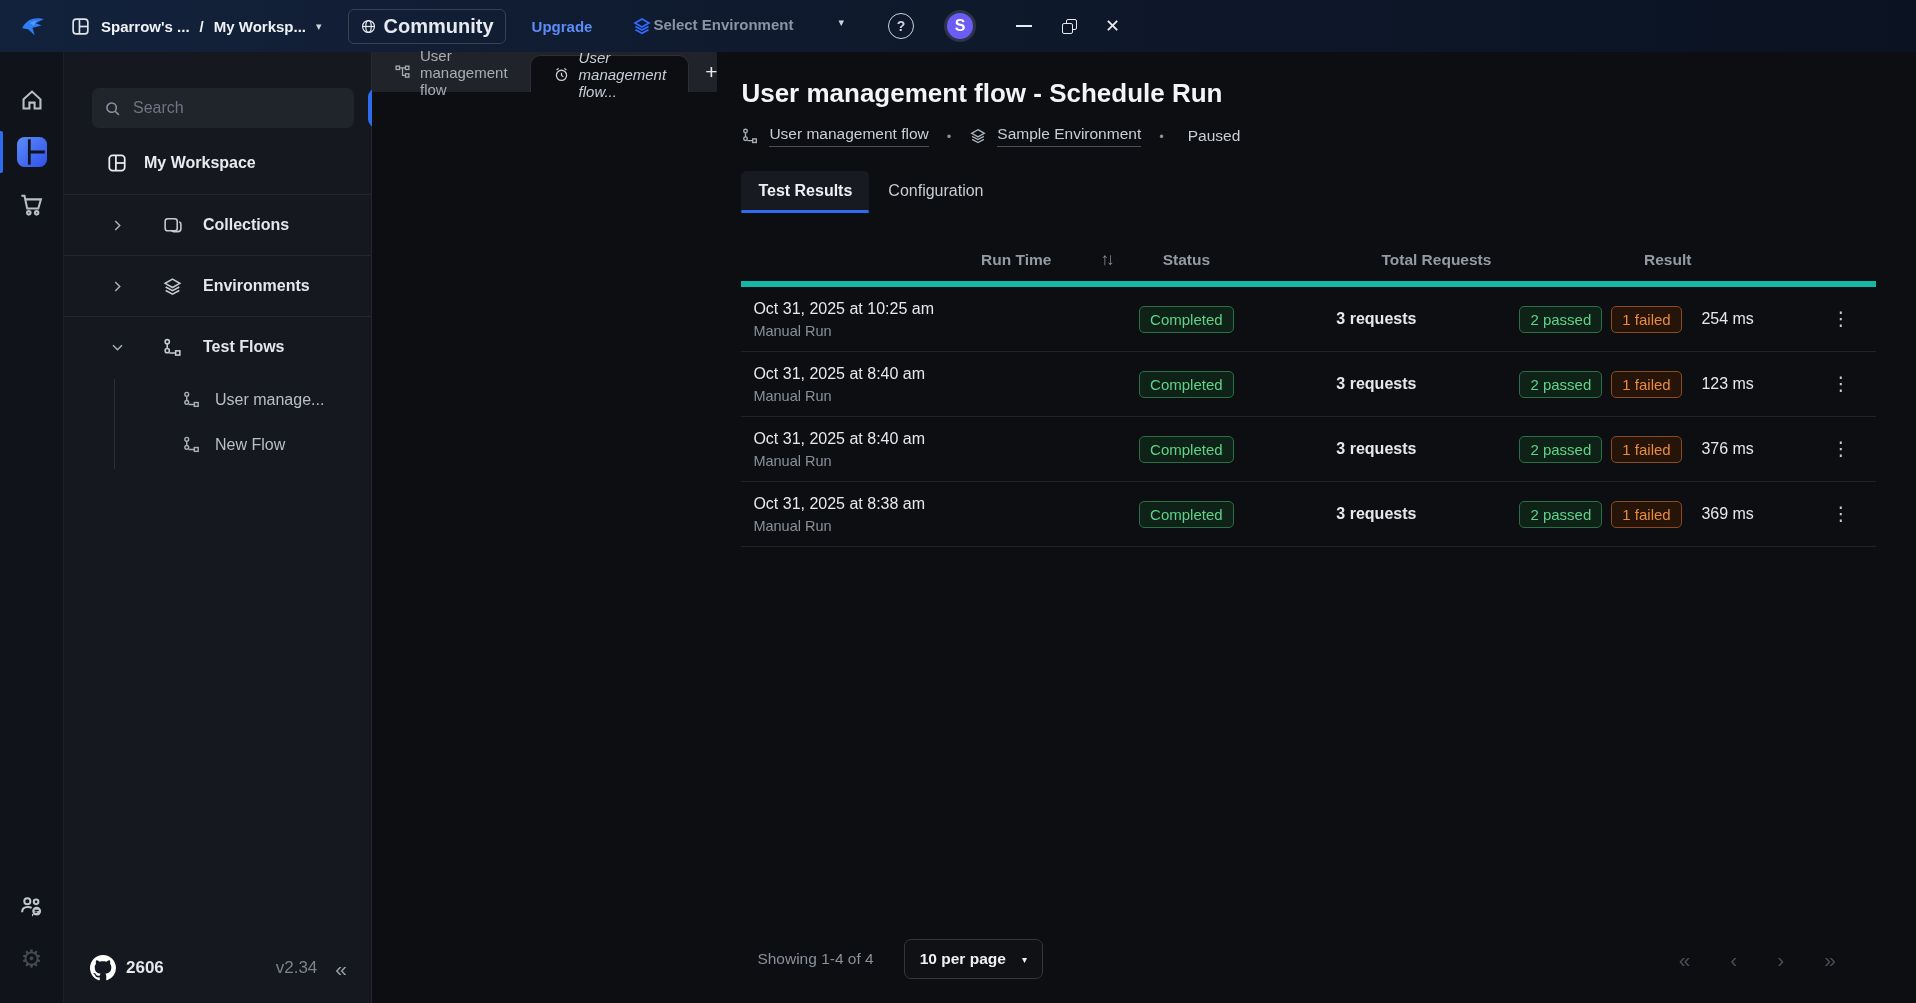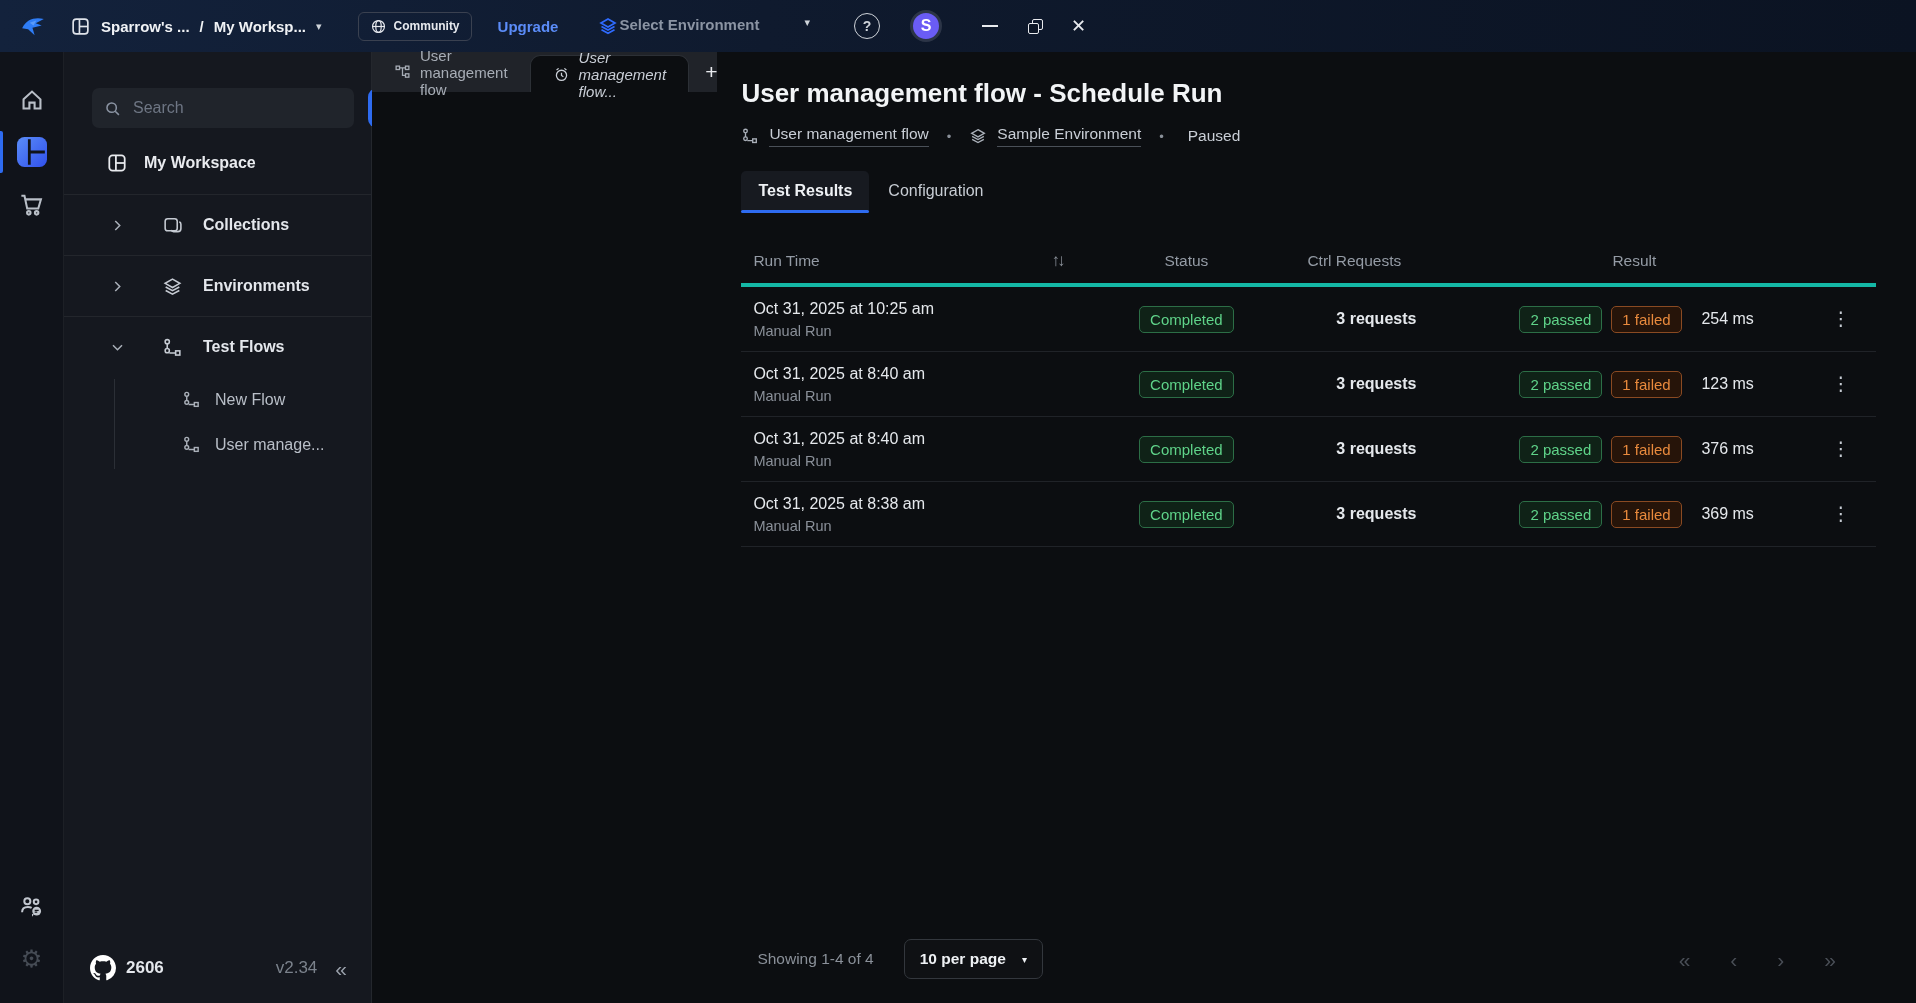--- a/index.html
+++ b/index.html
@@ -10,23 +10,23 @@
 
   
   .topbar { height:52px; flex:0 0 52px; display:flex; align-items:center;
             background:linear-gradient(90deg,#13223c 0%,#0f1a2e 40%,#0b1322 100%); }
   .logo { margin-left:20px; display:flex; }
   .ws-group { margin-left:24px; display:flex; align-items:center; gap:10px; cursor:default; }
   .ws-icon { color:#dfe3ea; display:flex; }
   .ws-name { font-size:15px; font-weight:700; color:#f0f2f5; }
   .ws-sep { font-size:15px; font-weight:700; color:#f0f2f5; }
   .caret { color:#cfd4da; font-size:11px; }
-  .community { margin-left:36px; display:flex; align-items:center; gap:7px;
+  .community { margin-left:26px; display:flex; align-items:center; gap:7px;
                border:1px solid #3a4150; border-radius:6px; padding:5px 11px;
-               font-size:12px; font-weight:700; color:#e6e9ee; }
+               font-size:20px; font-weight:700; color:#e6e9ee; }
   .upgrade { margin-left:26px; font-size:15px; font-weight:700; color:#5b8cf8; cursor:pointer; }
   .search-box { margin-left:218px; width:256px; height:34px; display:flex; align-items:center;
                 background:#151c2b; border:1px solid #313a4a; border-radius:8px; padding:0 6px 0 12px; }
   .search-box input { flex:1; min-width:0; background:transparent; border:none; outline:none;
                       color:#dfe3ea; font-size:15px; font-family:inherit; margin-left:9px; }
   .search-box input::placeholder { color:#76808f; }
   .key-badge { background:#272e3e; color:#dfe3ea; font-size:13px; font-weight:600;
                border-radius:4px; padding:3px 8px; margin-left:6px; }
   .env-select { margin-left:40px; display:flex; align-items:flex-start; gap:1px; cursor:pointer; }
   .env-select .env-label { font-size:15px; font-weight:600; color:#8b94a3; }
@@ -124,21 +124,21 @@
   .subtabs { margin-top:24px; display:flex; align-items:flex-end; gap:2px; }
   .subtab { padding:11px 17px; font-size:16px; color:#c7ccd3; cursor:pointer; }
   .subtab.active { background:#171a20; border-radius:5px 5px 0 0; color:#eef1f4; font-weight:600;
                    position:relative; }
   .subtab.active::after { content:""; position:absolute; left:0; right:0; bottom:-2px; height:3px;
                           background:#2e6bf0; border-radius:2px; }
 
   
   .table { margin-top:28px; }
   .tgrid { display:grid; grid-template-columns:310px 60px 150px 230px 200px 120px 1fr; align-items:center; }
-  .thead { height:48px; border-bottom:4px solid #14b8a6; color:#949ba5; font-size:15.5px; font-weight:400; }
+  .thead { height:48px; border-bottom:6px solid #14b8a6; color:#949ba5; font-size:15.5px; font-weight:700;text-align:right; }
   .thead .hl { padding-left:12px; }
   .sort-glyphs { color:#8a9099; font-size:17px; letter-spacing:-3px; cursor:pointer; }
   .cell-center { display:flex; justify-content:center; }
   .pl46 { padding-left:46px; }
   .pl121 { padding-left:121px; }
   .trow { min-height:65px; border-bottom:1px solid #202328; }
   .time-cell { padding:11px 0 11px 12px; }
   .time-cell .t1 { font-size:16px; color:#e5e8ec; }
   .time-cell .t2 { font-size:14.5px; color:#8a9099; margin-top:5px; }
   .badge { display:inline-block; padding:4px 10px; border-radius:5px; font-size:15px; }
@@ -336,32 +336,32 @@
       <div class="flow-children">
         <div class="flow-child">
           <span>
             <svg width="19" height="19" viewBox="0 0 20 20" fill="none" stroke="#aab0b9" stroke-width="1.5">
                 <circle cx="5" cy="4.5" r="2"></circle>
                 <circle cx="5" cy="13" r="2"></circle>
                 <rect x="13" y="13.2" width="4" height="4"></rect>
                 <path d="M5 6.5 V11 M7 15.2 H13"></path>
               </svg>
           </span>
-          <span class="lbl">New Flow</span>
+          <span class="lbl">User manage...</span>
         </div>
         <div class="flow-child">
           <span>
             <svg width="19" height="19" viewBox="0 0 20 20" fill="none" stroke="#aab0b9" stroke-width="1.5">
                 <circle cx="5" cy="4.5" r="2"></circle>
                 <circle cx="5" cy="13" r="2"></circle>
                 <rect x="13" y="13.2" width="4" height="4"></rect>
                 <path d="M5 6.5 V11 M7 15.2 H13"></path>
               </svg>
           </span>
-          <span class="lbl">User manage...</span>
+          <span class="lbl">New Flow</span>
         </div>
       </div>
       <div class="sb-footer">
         <div class="gh">
           <span>
             <svg width="26" height="26" viewBox="0 0 16 16" fill="#fff">
                 <path d="M8 0C3.58 0 0 3.58 0 8c0 3.54 2.29 6.53 5.47 7.59.4.07.55-.17.55-.38 0-.19-.01-.82-.01-1.49-2.01.37-2.53-.49-2.69-.94-.09-.23-.48-.94-.82-1.13-.28-.15-.68-.52-.01-.53.63-.01 1.08.58 1.23.82.72 1.21 1.87.87 2.33.66.07-.52.28-.87.51-1.07-1.78-.2-3.64-.89-3.64-3.95 0-.87.31-1.59.82-2.15-.08-.2-.36-1.02.08-2.12 0 0 .67-.21 2.2.82.64-.18 1.32-.27 2-.27s1.36.09 2 .27c1.53-1.04 2.2-.82 2.2-.82.44 1.1.16 1.92.08 2.12.51.56.82 1.27.82 2.15 0 3.07-1.87 3.75-3.65 3.95.29.25.54.73.54 1.48 0 1.07-.01 1.93-.01 2.2 0 .21.15.46.55.38A8.01 8.01 0 0 0 16 8c0-4.42-3.58-8-8-8z"></path>
               </svg>
           </span>
           <span class="count">2606</span>
@@ -432,21 +432,21 @@
         <div class="subtabs">
           <div class="subtab active">Test Results</div>
           <div class="subtab">Configuration</div>
         </div>
 
         <div class="table">
           <div class="tgrid thead">
             <div class="hl">Run Time</div>
             <div class="sort-glyphs">↑↓</div>
             <div class="cell-center">Status</div>
-            <div class="pl46">Ctrl Requests</div>
+            <div class="pl46">Total Requests</div>
             <div class="pl121">Result</div>
             <div></div>
               <div></div>
           </div>
           <div>
   <div class="tgrid trow">
     <div class="time-cell">
       <div class="t1">Oct 31, 2025 at 10:25 am</div>
       <div class="t2">Manual Run</div>
     </div>

